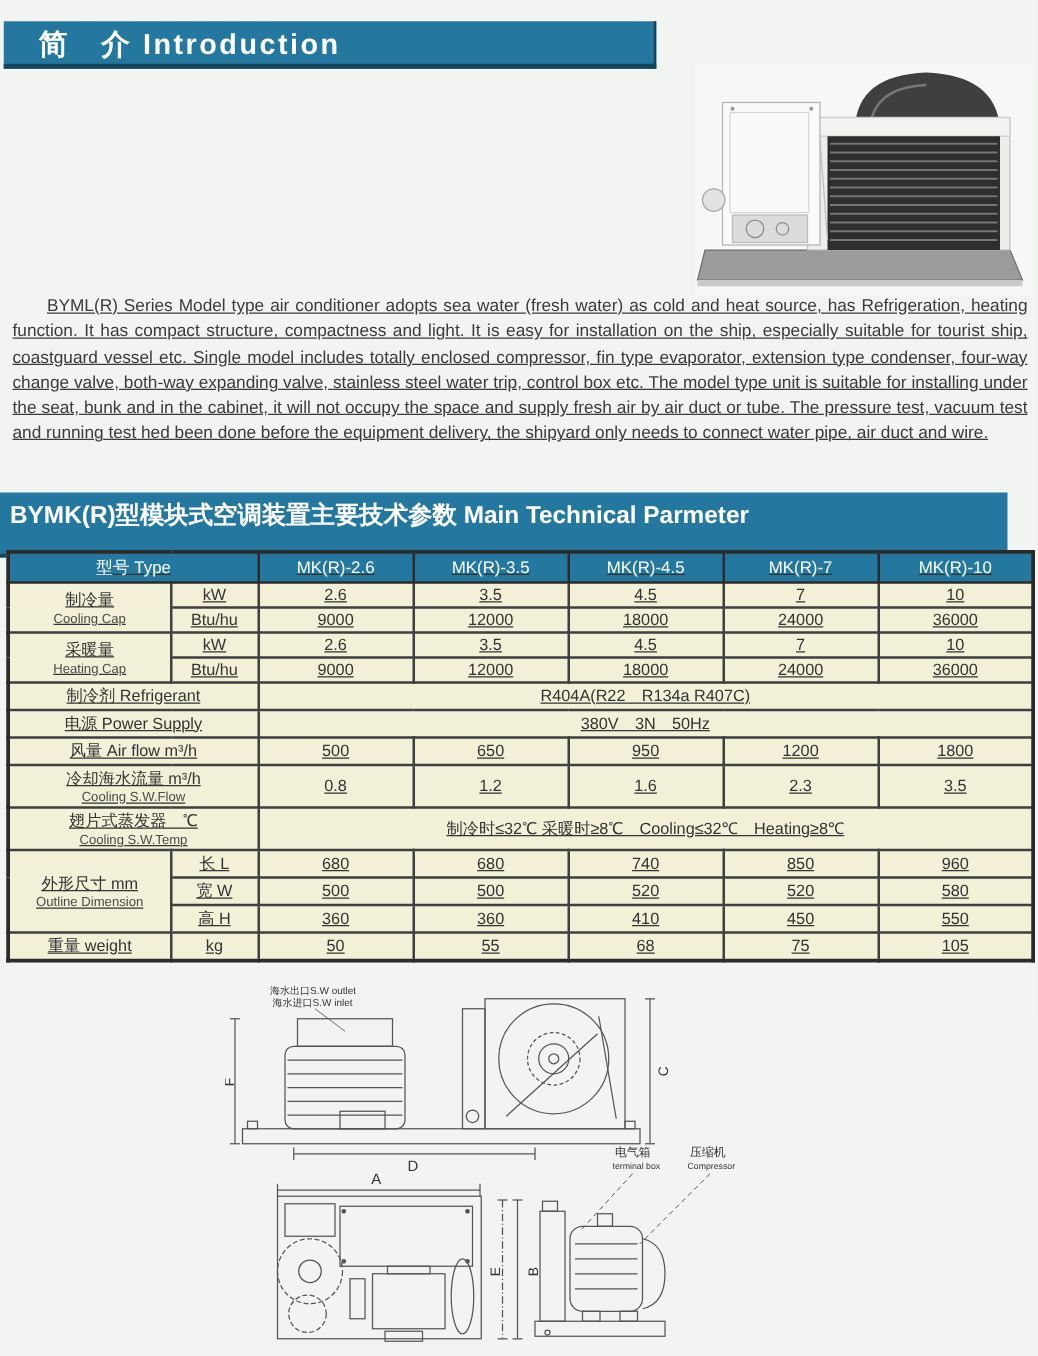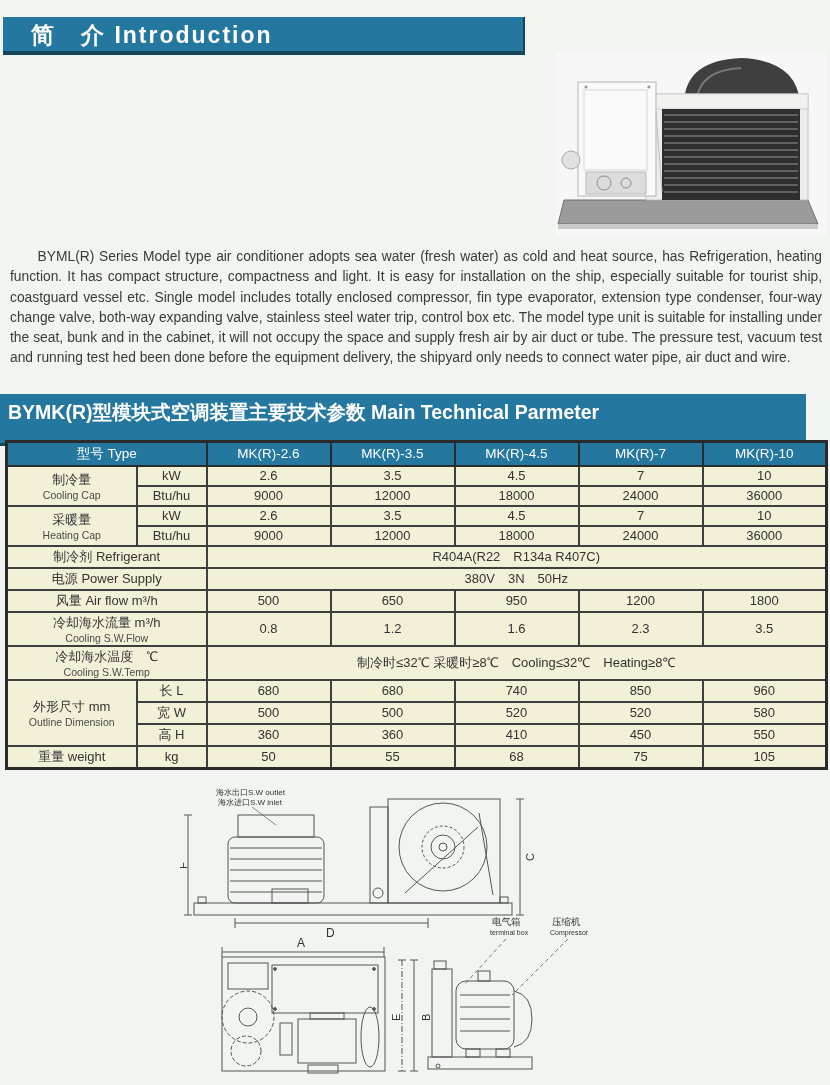--- a/index.html
+++ b/index.html
@@ -12,30 +12,30 @@
   #banner-intro { left:3px; top:17px; width:522px; height:38px; line-height:36px;
                   font-size:23px; padding-left:28px; letter-spacing:2px;
                   border-bottom:4px solid #14455c; border-right:2px solid #14455c; }
   #banner-tech { left:0px; top:394px; width:806px; height:52px; line-height:36px;
                  font-size:19.5px; padding-left:8px;
                  border-bottom:3px solid #14455c; }
 
   .cn-para { position:absolute; left:10px; top:61px; width:548px;
              font-size:17px; line-height:1.53; color:#2e2e2e;
              text-align:justify; text-indent:2em; }
-  .en-para { position:absolute; left:10px; top:247px; width:812px;
+  .en-para { position:absolute; left:10px; top:235px; width:812px;
              font-size:13.8px; line-height:1.47; color:#3a3a3a;
-             text-align:justify; text-indent:2em; }
+             text-align:justify; text-indent:2em;text-decoration:underline; }
 
   .photo { position:absolute; left:556px; top:52px; width:270px; height:185px; }
 
   table.spec { position:absolute; left:5px; top:440px; width:820px;
                border-collapse:collapse; table-layout:fixed;
                font-size:13px; color:#333; background:#f3f0d8;
-               border:3px solid #2b2b2b; }
+               border:3px solid #2b2b2b;text-decoration:underline; }
   table.spec td { border:2px solid #3f3f3f; text-align:center; vertical-align:middle;
                   padding:1px 2px; height:20px; background:#f3f0d8; }
   table.spec tr.head td { background:#24789f; color:#ffffff; height:24px;
                           font-size:13.5px; border-color:#2b2b2b; }
   table.spec td .en { font-size:10.5px; color:#4a4a4a; }
   table.spec tr.tall td { height:32px; }
   table.spec tr.dim td { height:22px; }
 
   .drawings { position:absolute; left:180px; top:785px; width:650px; height:300px; }
   .drawings svg text { fill:#333; }
@@ -175,21 +175,21 @@
         <div class="en">Cooling S.W.Flow</div>
       </td>
       <td>0.8</td>
       <td>1.2</td>
       <td>1.6</td>
       <td>2.3</td>
       <td>3.5</td>
     </tr>
     <tr class="tall">
       <td colspan="2">
-        <div>冷却海水温度　℃</div>
+        <div>翅片式蒸发器　℃</div>
         <div class="en">Cooling S.W.Temp</div>
       </td>
       <td colspan="5">制冷时≤32℃ 采暖时≥8℃　Cooling≤32℃　Heating≥8℃</td>
     </tr>
     <tr class="dim">
       <td rowspan="3">
         <div>外形尺寸 mm</div>
         <div class="en">Outline Dimension</div>
       </td>
       <td>长 L</td>

